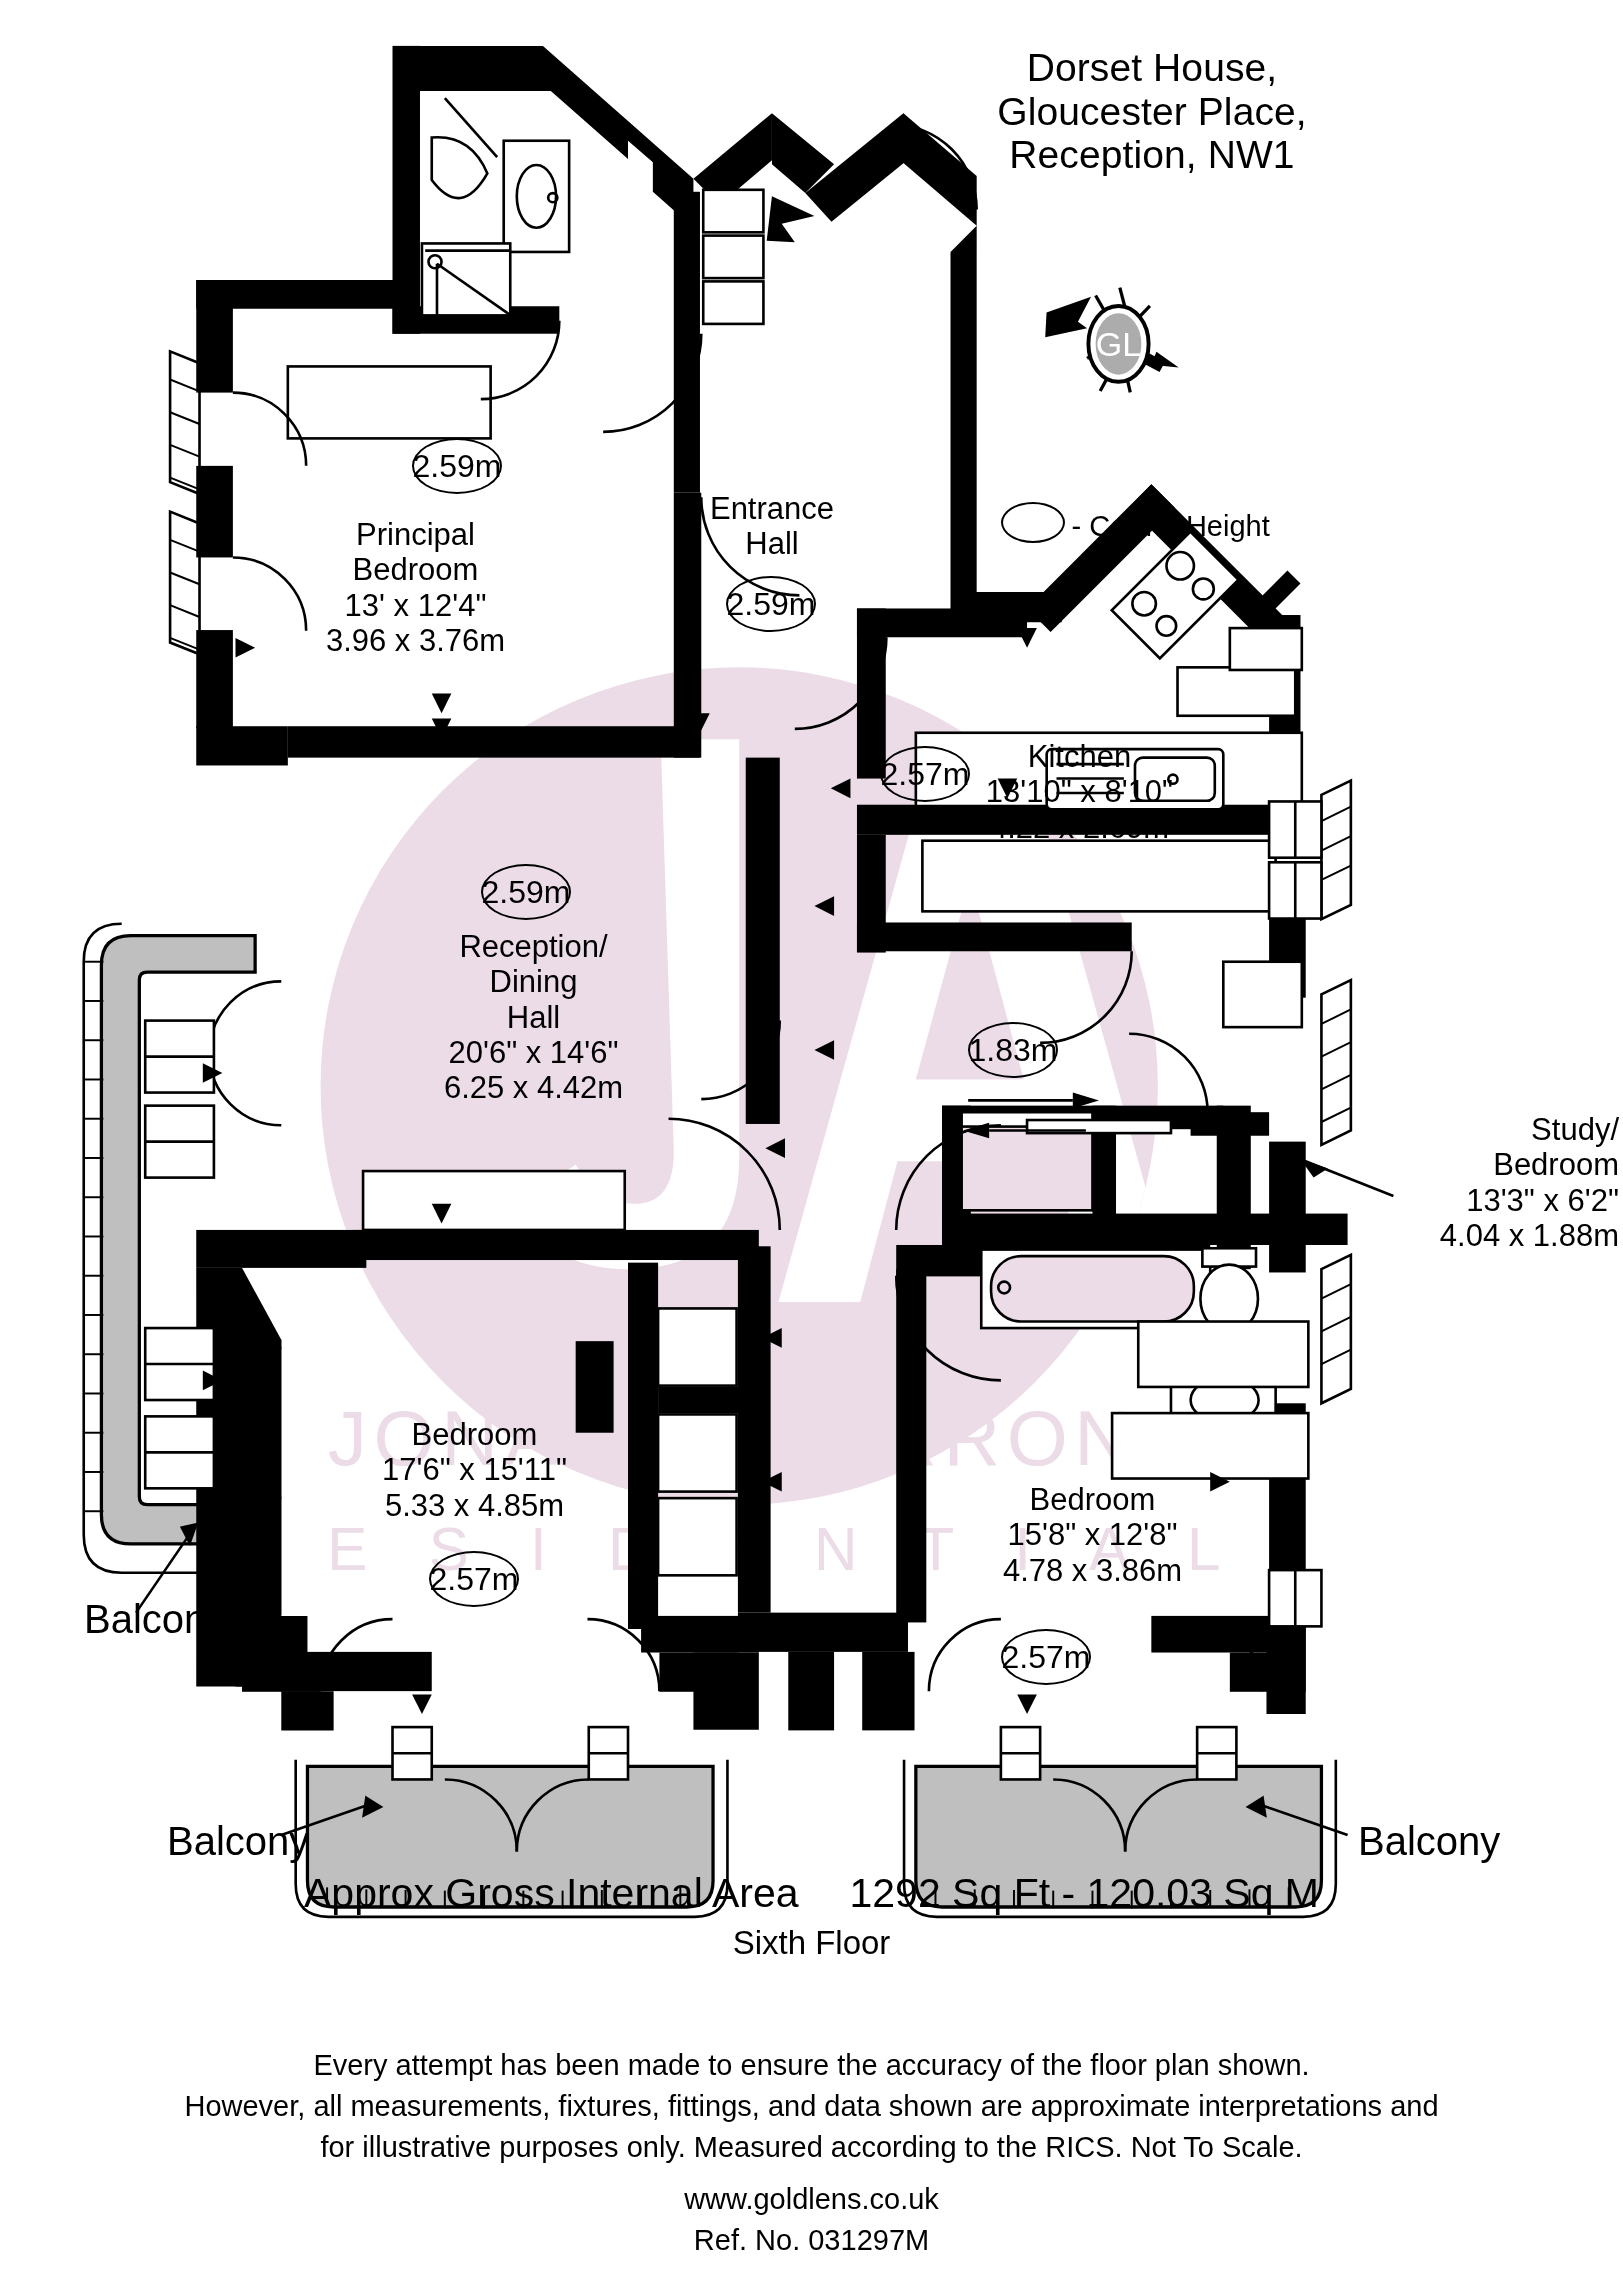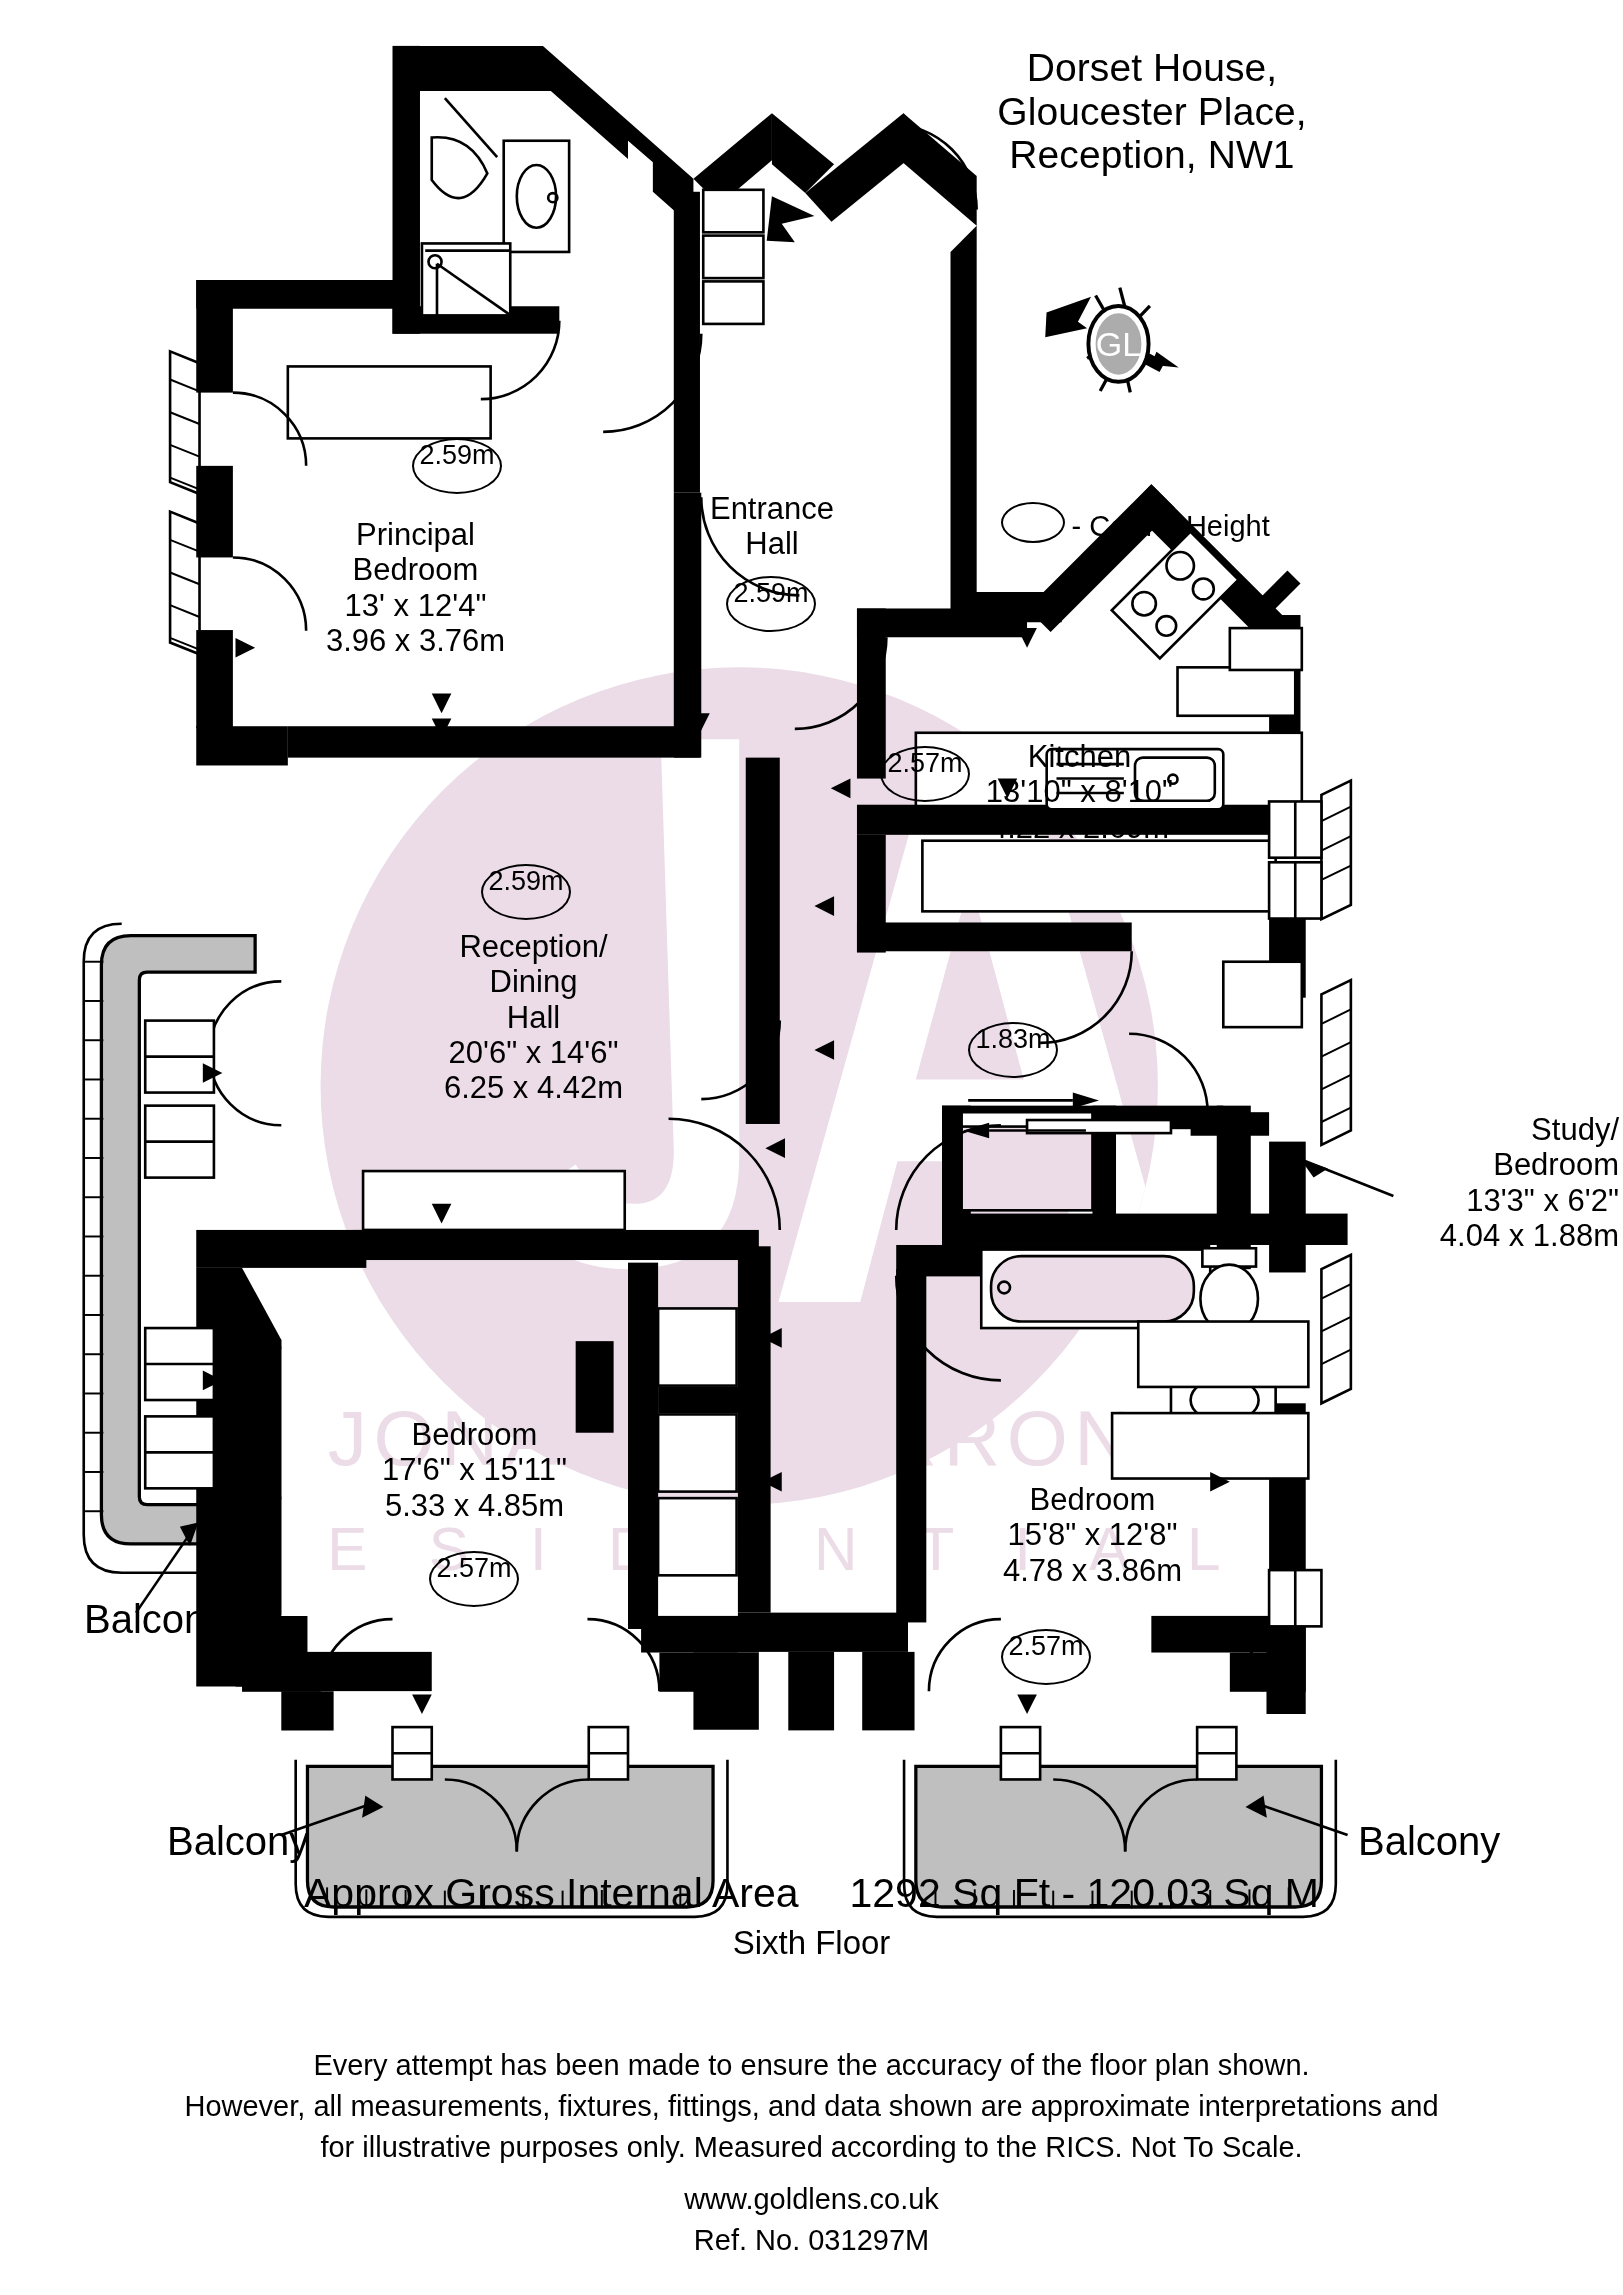--- a/index.html
+++ b/index.html
@@ -39,22 +39,22 @@
 
   
   .room-label{position:absolute;text-align:center;line-height:1.14;}
   .room-label .nm{font-size:31px;}
   .room-label .dim{font-size:31px;}
 
   .ceil{
     position:absolute;
     border:2px solid #000;border-radius:50%;
     background:transparent;
-    display:flex;align-items:flex-start;justify-content:center;
-    font-size:27px;
+    display:flex;align-items:center;justify-content:center;
+    font-size:32px;
     width:86px;height:52px;
   }
 
   .annot{position:absolute;font-size:40px;white-space:nowrap;}
 
   
   #floor-name{
     position:absolute;left:0;right:0;top:1924px;text-align:center;font-size:33px;
   }
   #area-line{

